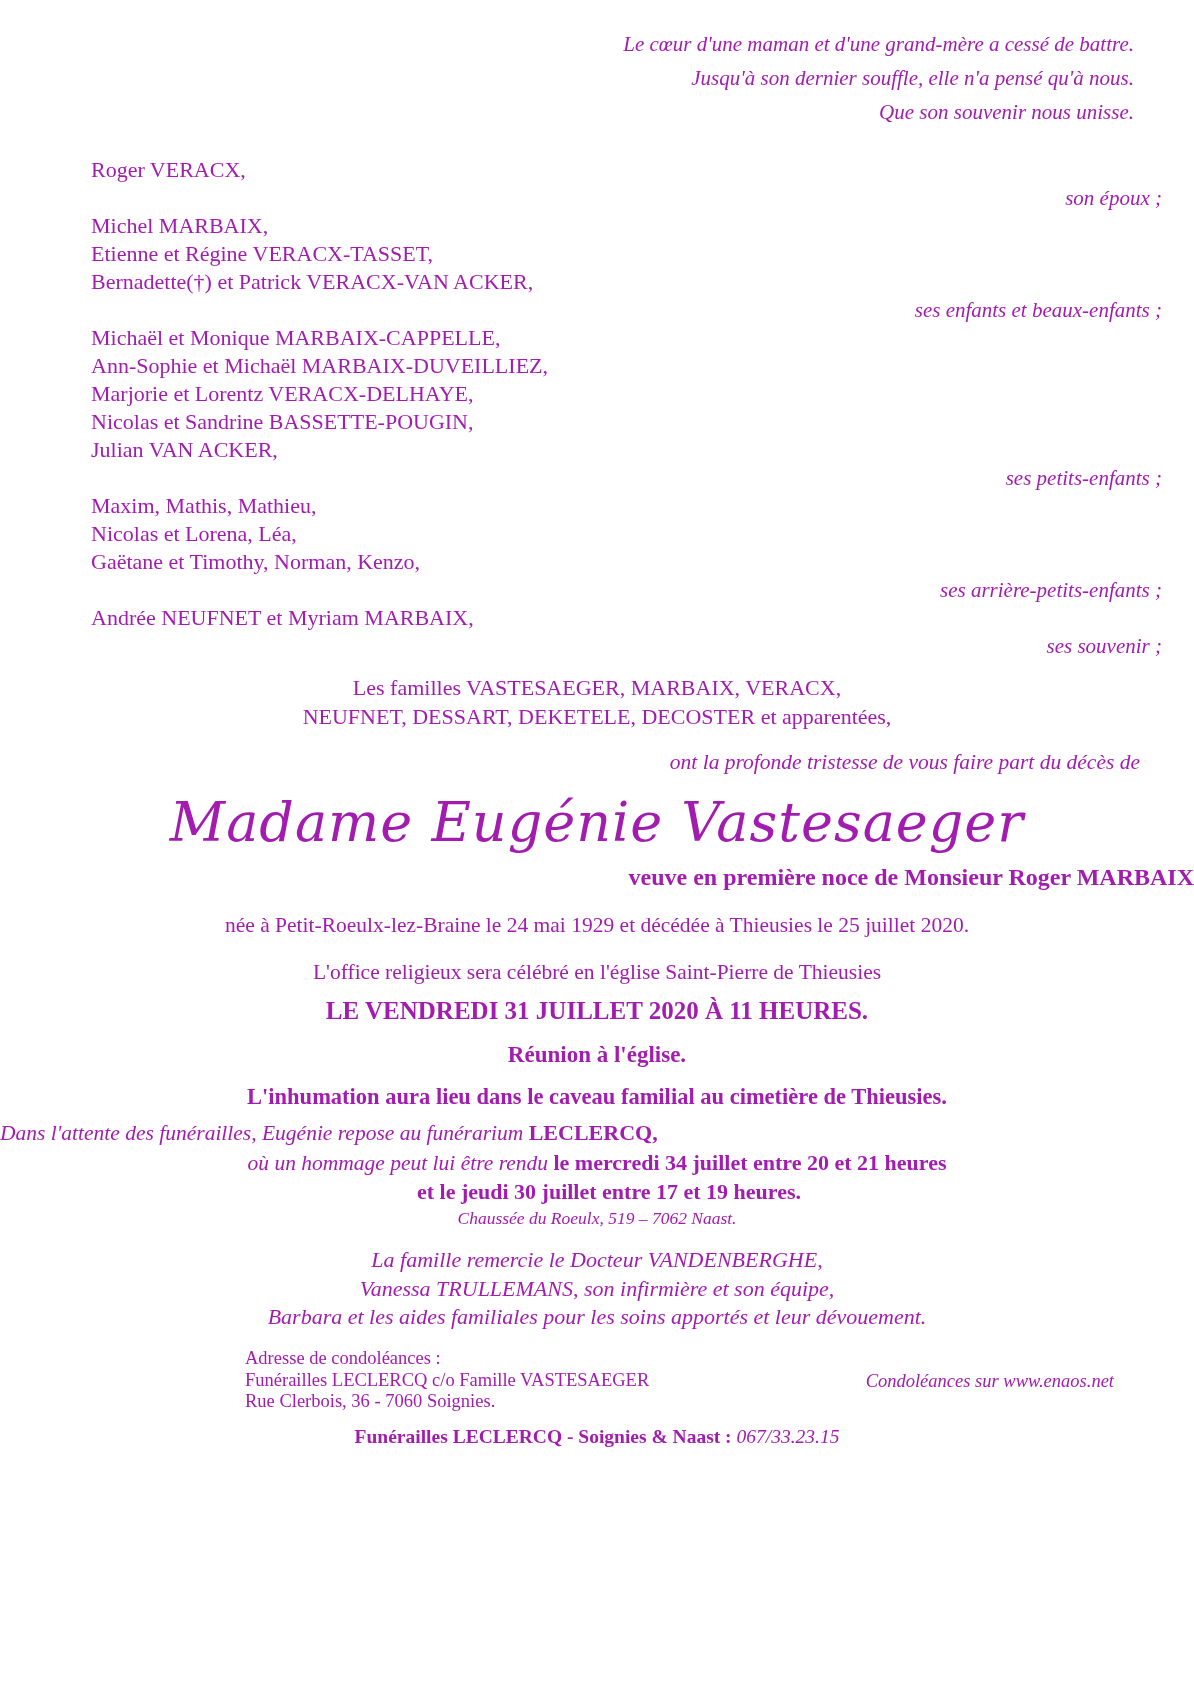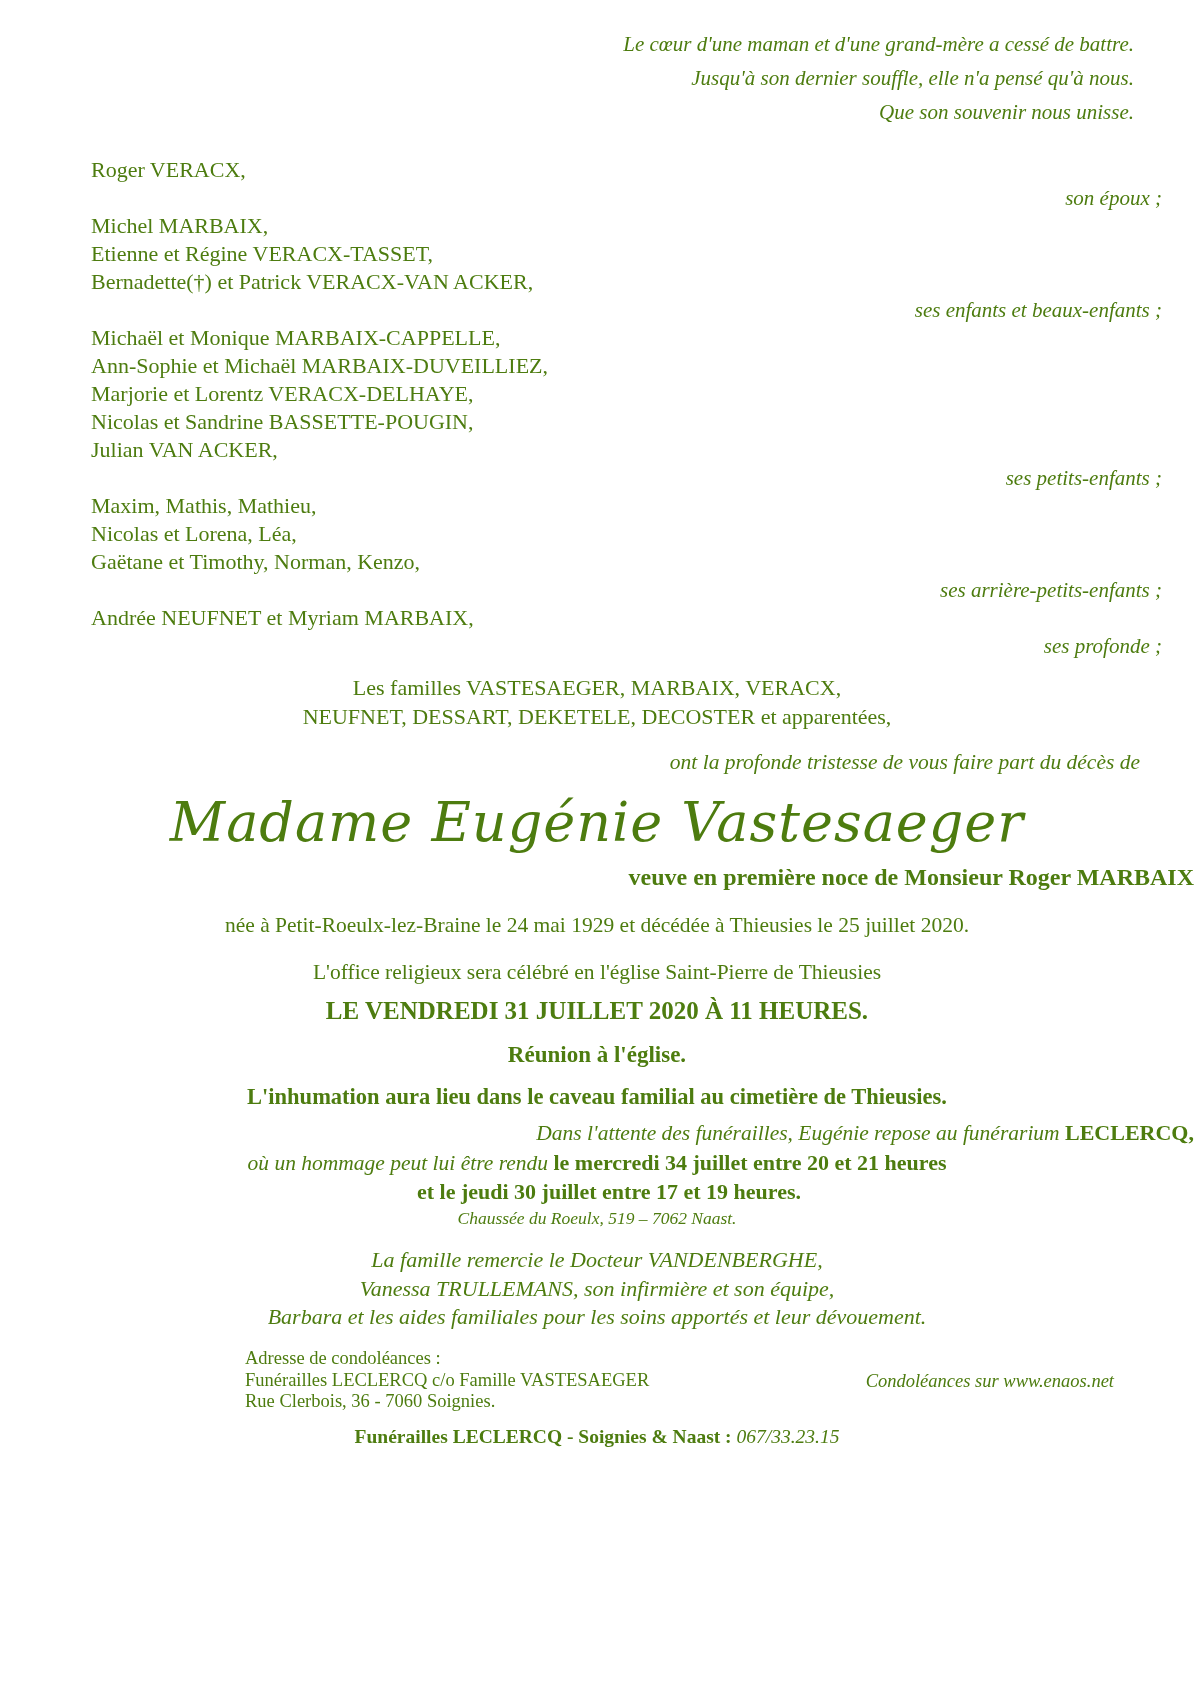--- a/index.html
+++ b/index.html
@@ -1,21 +1,21 @@
 <!DOCTYPE html>
 <html><head>
 <meta charset="utf-8">
 <style>
   html,body{margin:0;padding:0;background:#ffffff;}
   .page{
     position:relative;
     width:1194px;
     height:1686px;
     background:#ffffff;
-    color:#4d7c0f;
+    color:#a21caf;
     font-family:"Liberation Serif","DejaVu Serif",serif;
     overflow:hidden;
   }
   .abs{position:absolute;left:0;width:100%;box-sizing:border-box;}
 
   
   .quote{top:27px;text-align:right;padding-right:60px;font-style:italic;font-size:21px;line-height:34px;}
 
   
   .mourners{top:156px;line-height:28px;}
@@ -32,21 +32,21 @@
     font-size:54px;line-height:80px;letter-spacing:1px;
   }
   .widow{top:862px;text-align:right;font-weight:bold;font-size:24px;line-height:30px;}
   .birth-death{top:910px;text-align:center;font-size:21.5px;line-height:30px;}
 
   .office{top:957px;text-align:center;font-size:21.5px;line-height:30px;}
   .service-date{top:994px;text-align:center;font-weight:bold;font-size:25px;line-height:34px;}
   .meeting{top:1040px;text-align:center;font-weight:bold;font-size:23px;line-height:30px;}
   .burial{top:1082px;text-align:center;font-weight:bold;font-size:22.5px;line-height:30px;}
 
-  .attente{top:1118px;text-align:right;font-size:21.5px;line-height:30px;}
+  .attente{top:1118px;text-align:left;font-size:21.5px;line-height:30px;}
   .attente .it,.hommage .it{font-style:italic;}
   .attente .b,.hommage .b,.jeudi{font-weight:bold;font-style:normal;font-size:22px;}
   .hommage{top:1148px;text-align:center;font-size:21.5px;line-height:30px;}
   .jeudi{top:1177px;text-align:center;line-height:30px;margin-left:12px;}
   .chaussee{top:1206px;text-align:center;font-style:italic;font-size:17.5px;line-height:24px;}
 
   .thanks{top:1246px;text-align:center;font-style:italic;font-size:22px;line-height:28.5px;}
 
   .cond-block{top:1348px;padding-left:245px;font-size:18.5px;line-height:21.5px;}
   .enaos{top:1370px;text-align:right;padding-right:80px;font-style:italic;font-size:18.5px;line-height:22px;}
@@ -77,21 +77,21 @@
     <div class="name">Ann-Sophie et Michaël MARBAIX-DUVEILLIEZ,</div>
     <div class="name">Marjorie et Lorentz VERACX-DELHAYE,</div>
     <div class="name">Nicolas et Sandrine BASSETTE-POUGIN,</div>
     <div class="name">Julian VAN ACKER,</div>
     <div class="rel">ses petits-enfants ;</div>
     <div class="name">Maxim, Mathis, Mathieu,</div>
     <div class="name">Nicolas et Lorena, Léa,</div>
     <div class="name">Gaëtane et Timothy, Norman, Kenzo,</div>
     <div class="rel">ses arrière-petits-enfants ;</div>
     <div class="name">Andrée NEUFNET et Myriam MARBAIX,</div>
-    <div class="rel">ses profonde ;</div>
+    <div class="rel">ses souvenir ;</div>
   </div>
 
   <div class="abs families">
     <div>Les familles VASTESAEGER, MARBAIX, VERACX,</div>
     <div>NEUFNET, DESSART, DEKETELE, DECOSTER et apparentées,</div>
   </div>
 
   <div class="abs announcement">ont la profonde tristesse de vous faire part du décès de</div>
 
   <div class="abs deceased-name">Madame Eugénie Vastesaeger</div>

